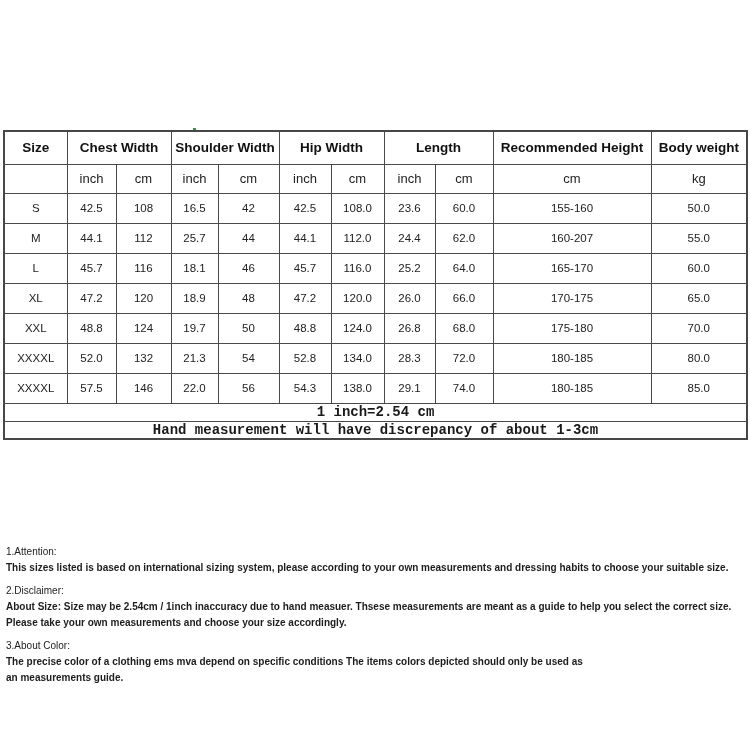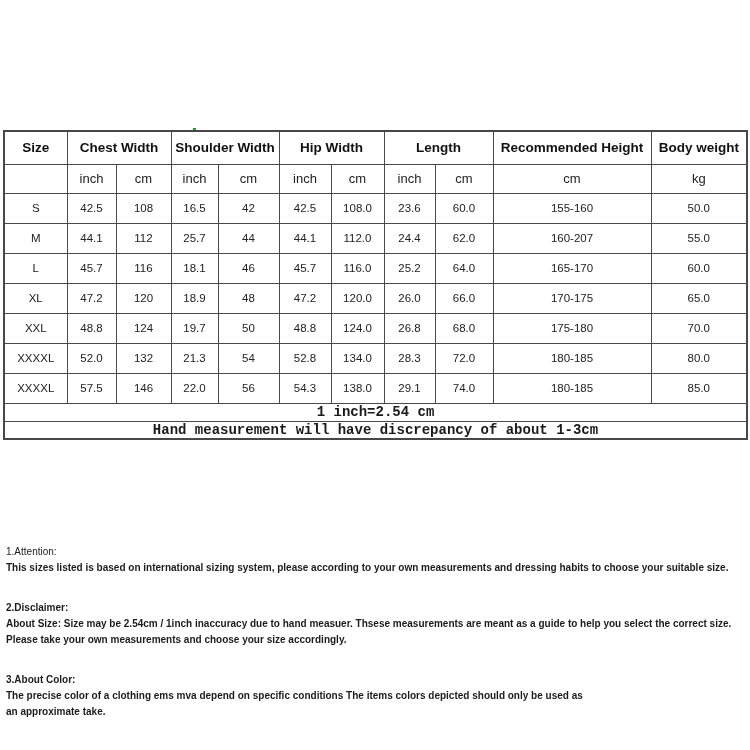--- a/index.html
+++ b/index.html
@@ -60,21 +60,21 @@
   .notes {
     position: absolute;
     top: 544px; left: 6px;
     width: 742px;
     font-size: 10px;
     line-height: 16px;
     color: #1c1c1c;
   }
   .note-heading { white-space: nowrap; }
   .note-line { white-space: nowrap; font-weight: bold; }
-  .spaced { margin-top: 24px; font-weight: bold; }
+  .spaced { margin-top: 7px; }
 </style>
 </head>
 <body>
 
 <div class="green-speck"></div>
 
 <table class="size-table">
   <colgroup>
     <col style="width:63px">
       <col style="width:49px">
@@ -214,14 +214,14 @@
 </table>
 
 <div class="notes">
   <div class="note-heading">1.Attention:</div>
   <div class="note-line">This sizes listed is based on international sizing system, please according to your own measurements and dressing habits to choose your suitable size.</div>
   <div class="note-heading spaced">2.Disclaimer:</div>
   <div class="note-line">About Size: Size may be 2.54cm / 1inch inaccuracy due to hand measuer. Thsese measurements are meant as a guide to help you select the correct size.</div>
   <div class="note-line">Please take your own measurements and choose your size accordingly.</div>
   <div class="note-heading spaced">3.About Color:</div>
   <div class="note-line">The precise color of a clothing ems mva depend on specific conditions The items colors depicted should only be used as</div>
-  <div class="note-line">an approximate take.</div>
+  <div class="note-line">an measurements guide.</div>
 </div>
 
 </body></html>

